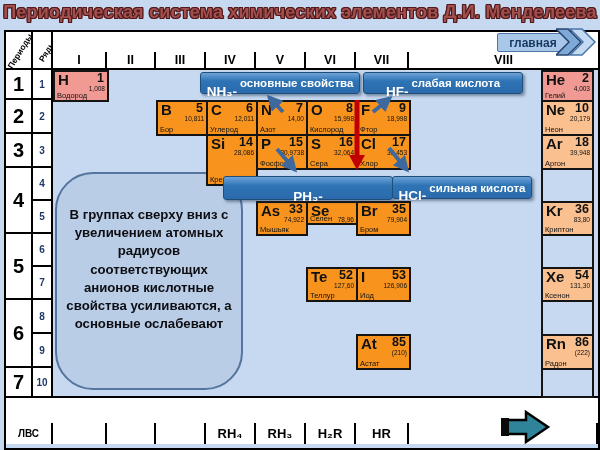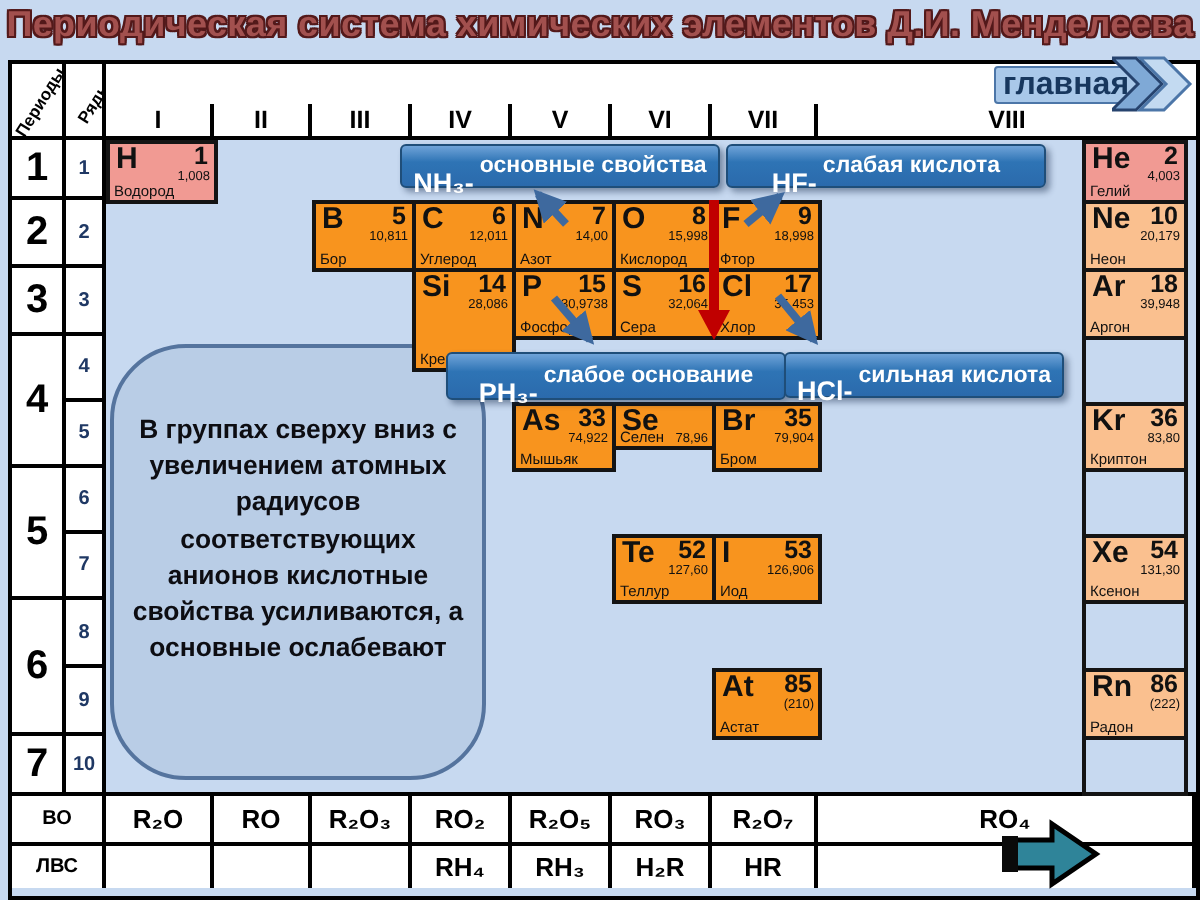--- a/index.html
+++ b/index.html
@@ -50,21 +50,21 @@
   .bubble p{margin:32px auto 0;width:170px;text-align:center;font-size:13.2px;font-weight:bold;color:#0d0d12;line-height:1.38;}
   
   .bottom-band{position:absolute;left:0;right:0;top:364px;height:48px;background:#fff;border-top:2px solid #000;box-sizing:border-box;}
   .brow{position:absolute;left:0;right:0;height:23px;}
   #row-vo{top:0;border-bottom:2px solid #000;box-sizing:content-box;}
   #row-lvs{top:25px;height:21px;}
   .blabel{position:absolute;left:0;top:0;bottom:0;width:47px;border-right:2px solid #000;box-sizing:border-box;display:flex;align-items:center;justify-content:center;font-size:10px;font-weight:bold;color:#000;}
   .bcell{position:absolute;top:0;bottom:0;border-right:2px solid #000;box-sizing:border-box;display:flex;align-items:center;justify-content:center;font-size:13px;font-weight:bold;color:#000;}
   
   .home-btn{position:absolute;left:497px;top:33px;width:72px;height:19px;background:#A9C8E9;border:1.5px solid #4C76A8;border-radius:2px;box-sizing:border-box;
-    display:flex;align-items:center;justify-content:center;font-size:16px;font-weight:bold;color:#17375E;z-index:12;cursor:pointer;}
+    display:flex;align-items:center;justify-content:center;font-size:12px;font-weight:bold;color:#17375E;z-index:12;cursor:pointer;}
   .chev{position:absolute;left:556px;top:26px;z-index:12;}
   .overlay{position:absolute;left:0;top:0;width:600px;height:450px;z-index:10;pointer-events:none;}
   .next-arrow{position:absolute;left:498px;top:408px;z-index:12;cursor:pointer;}
 </style>
 </head>
 <body>
 
 <div class="title">Периодическая система химических элементов  Д.И. Менделеева</div>
 
 <div id="table">
@@ -255,39 +255,27 @@
   <div id="banner-nh3" class="banner">
     <span class="bf">NH₃-</span>
     <span class="bt">основные свойства</span>
   </div>
   <div id="banner-hf" class="banner">
     <span class="bf">HF-</span>
     <span class="bt">слабая кислота</span>
   </div>
   <div id="banner-ph3" class="banner">
     <span class="bf">PH₃-</span>
-    <span class="bt">слабое основание</span>
   </div>
   <div id="banner-hcl" class="banner">
     <span class="bf">HCl-</span>
     <span class="bt">сильная кислота</span>
   </div>
 
   <div class="bottom-band">
-    <div id="row-vo" class="brow">
-      <div class="blabel">ВО</div>
-      <div class="bcell c1">R₂O</div>
-      <div class="bcell c2">RO</div>
-      <div class="bcell c3">R₂O₃</div>
-      <div class="bcell c4">RO₂</div>
-      <div class="bcell c5">R₂O₅</div>
-      <div class="bcell c6">RO₃</div>
-      <div class="bcell c7">R₂O₇</div>
-      <div class="bcell c8">RO₄</div>
-    </div>
     <div id="row-lvs" class="brow">
       <div class="blabel">ЛВС</div>
       <div class="bcell c1"></div>
       <div class="bcell c2"></div>
       <div class="bcell c3"></div>
       <div class="bcell c4">RH₄</div>
       <div class="bcell c5">RH₃</div>
       <div class="bcell c6">H₂R</div>
       <div class="bcell c7">HR</div>
       <div class="bcell c8"></div>

